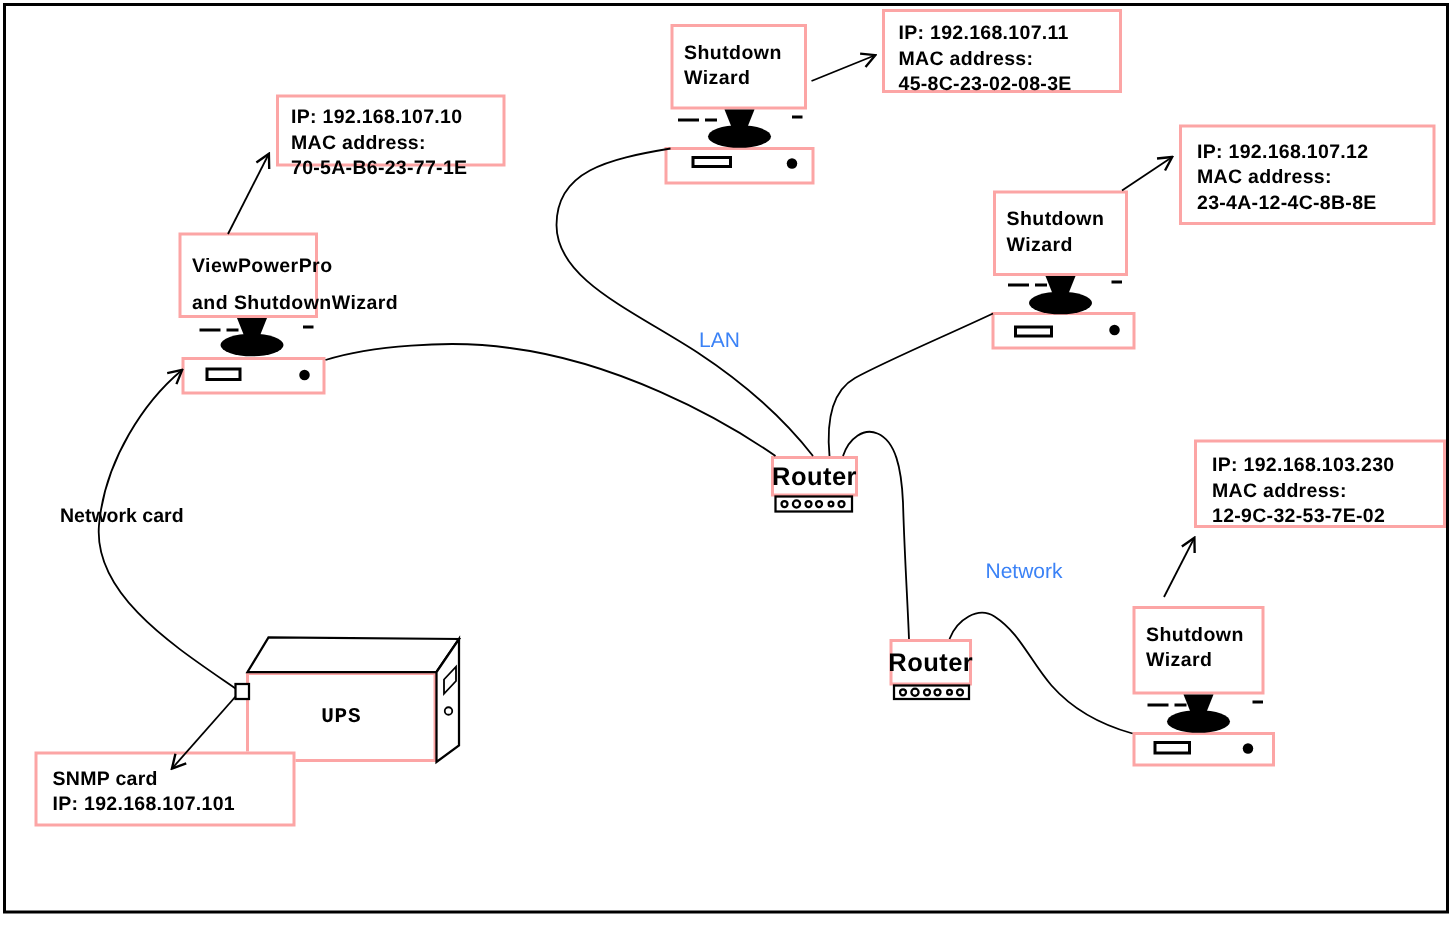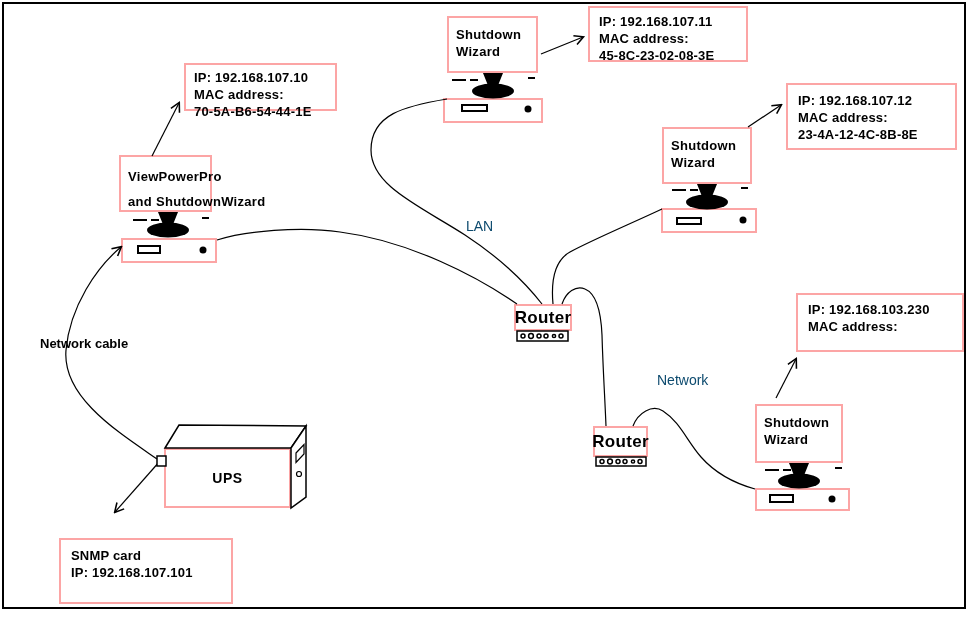--- a/index.html
+++ b/index.html
@@ -30,21 +30,21 @@
   .router {
     display:flex; align-items:center; justify-content:center;
     font-weight:bold; font-size:17px; letter-spacing:0.3px;
   }
   .ups-face {
     display:flex; align-items:center; justify-content:center;
     font-weight:bold; font-size:14px; letter-spacing:0.5px;
   }
   .freelabel { position:absolute; white-space:nowrap; }
   .freelabel.bold { font-weight:bold; font-size:13px; }
-  .freelabel.thin { font-weight:normal; font-size:14px; color:#0c4a6e; }
+  .freelabel.thin { font-weight:normal; font-size:14px; color:#3b82f6; }
   svg#lines {
     position:absolute; left:0; top:0; pointer-events:none;
   }
 </style>
 </head>
 <body>
 
 <div id="stage">
   <div id="frame"></div>
 
@@ -73,53 +73,54 @@
   <div class="box" style="left:661px; top:208px; width:96px; height:25px;"></div>
   <div class="box" style="left:755px; top:488px; width:95px; height:23px;"></div>
 
   <div class="box router" style="left:514px; top:304px; width:58px; height:27px;">
     <span>Router</span>
   </div>
   <div class="box router" style="left:593px; top:426px; width:55px; height:31px;">
     <span>Router</span>
   </div>
 
-  <div class="box ups-face" style="left:164px; top:448px; width:127px; height:60px;">
+  <div class="box ups-face" style="left:164px; top:448px; width:127px; height:60px;font-family:Liberation Mono, monospace;">
     <span>UPS</span>
   </div>
 
   <div class="box info" style="left:588px; top:6px; width:160px; height:56px;">
     <div>IP: 192.168.107.11</div>
     <div>MAC address:</div>
     <div>45-8C-23-02-08-3E</div>
   </div>
 
   <div class="box info" style="left:184px; top:63px; width:153px; height:48px; padding:4px 8px;">
     <div>IP: 192.168.107.10</div>
     <div>MAC address:</div>
-    <div>70-5A-B6-54-44-1E</div>
+    <div>70-5A-B6-23-77-1E</div>
   </div>
 
   <div class="box info" style="left:786px; top:83px; width:171px; height:67px; padding:7px 10px;">
     <div>IP: 192.168.107.12</div>
     <div>MAC address:</div>
     <div>23-4A-12-4C-8B-8E</div>
   </div>
 
   <div class="box info" style="left:796px; top:293px; width:168px; height:59px; padding:6px 10px;">
     <div>IP: 192.168.103.230</div>
     <div>MAC address:</div>
-  </div>
-
-  <div class="box info" style="left:23px; top:538px; width:174px; height:66px; padding:7px 10px;margin-left:36px;">
+    <div>12-9C-32-53-7E-02</div>
+  </div>
+
+  <div class="box info" style="left:23px; top:501px; width:174px; height:50px; padding:7px 10px;">
     <div>SNMP card</div>
     <div>IP: 192.168.107.101</div>
   </div>
 
-  <div class="freelabel bold" style="left:40px; top:336px;">Network cable</div>
+  <div class="freelabel bold" style="left:40px; top:336px;">Network card</div>
   <div class="freelabel thin" style="left:466px; top:218px;">LAN</div>
   <div class="freelabel thin" style="left:657px; top:372px;">Network</div>
 
   <svg id="lines" width="970" height="620" viewBox="0 0 970 620">
     <defs>
       <marker id="arrow" viewBox="0 0 10 10" refX="8.5" refY="5" markerWidth="10" markerHeight="10" orient="auto-start-reverse">
         <path d="M 1.5 1 L 9 5 L 1.5 9" fill="none" stroke="#000" stroke-width="1.3"></path>
       </marker>
     </defs>
 

